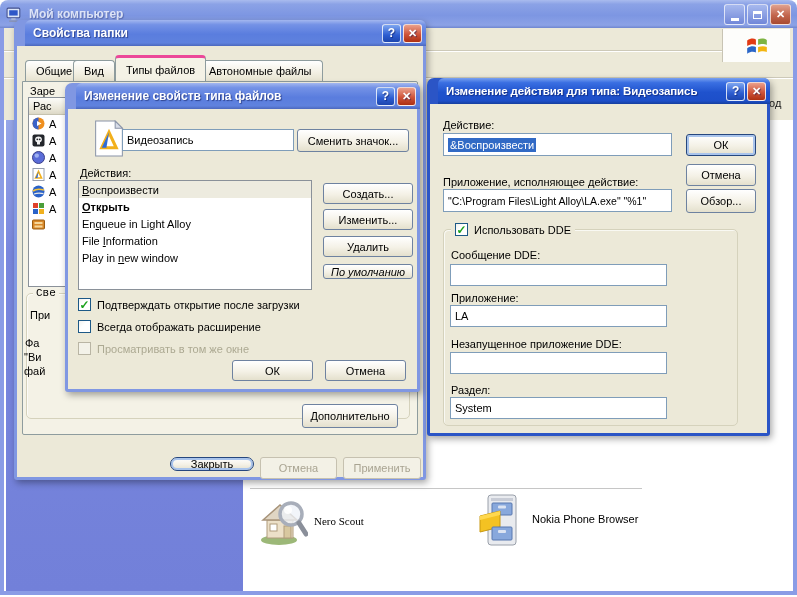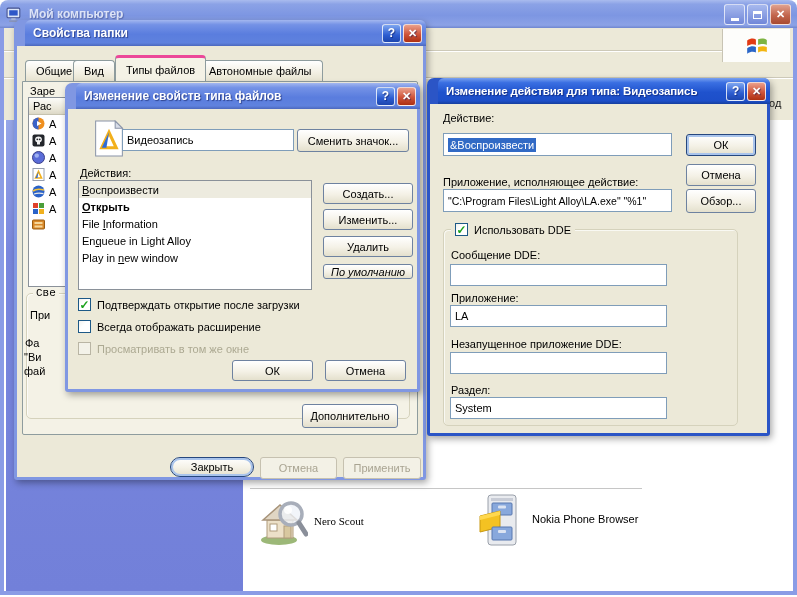--- a/index.html
+++ b/index.html
@@ -247,21 +247,21 @@
 
       <div class="groupbox over" style="left:9px;top:247px;width:384px;height:126px;"></div>
       <span class="group-label over" style="left:16px;top:241px;background:#f4f2e6;">Све</span>
       <span class="lbl over" style="left:13px;top:263px;">При</span>
       <span class="lbl over" style="left:8px;top:291px;">Фа</span>
       <span class="lbl over" style="left:7px;top:305px;">"Ви</span>
       <span class="lbl over" style="left:7px;top:319px;">фай</span>
 
       <div class="btn over" style="left:285px;top:358px;width:96px;height:24px;">Дополнительно</div>
 
-      <div class="btn default-focus" style="left:153px;top:411px;width:84px;height:20px;border-radius:10px;">Закрыть</div>
+      <div class="btn default-focus" style="left:153px;top:411px;width:84px;height:14px;border-radius:10px;">Закрыть</div>
       <div class="btn disabled" style="left:243px;top:411px;width:77px;height:22px;">Отмена</div>
       <div class="btn disabled" style="left:326px;top:411px;width:78px;height:22px;">Применить</div>
     </div>
   </div>
 
   <div class="xpwin dlg-inactive" style="left:65px;top:83px;width:355px;height:309px;z-index:20;">
     <div class="tbar">
       <span>Изменение свойств типа файлов</span>
       <span class="tspace"></span>
       <span class="tb help">?</span>
@@ -284,24 +284,24 @@
       <span class="lbl" style="left:12px;top:58px;">Действия:</span>
 
       <div class="listbox" style="left:10px;top:71px;width:234px;height:110px;">
         <div class="lrow rsel">
             <span><span></span><span class="u">В</span><span>оспроизвести</span></span>
           </div>
         <div class="lrow bold">
             <span><span></span><span class="u">О</span><span>ткрыть</span></span>
           </div>
         <div class="lrow">
+            <span><span>En</span><span class="u">q</span><span>ueue in Light Alloy</span></span>
+          </div>
+        <div class="lrow">
             <span><span>File </span><span class="u">I</span><span>nformation</span></span>
-          </div>
-        <div class="lrow">
-            <span><span>En</span><span class="u">q</span><span>ueue in Light Alloy</span></span>
           </div>
         <div class="lrow">
             <span><span>Play in </span><span class="u">n</span><span>ew window</span></span>
           </div>
       </div>
 
       <div class="btn" style="left:255px;top:74px;width:90px;height:21px;">Создать...</div>
       <div class="btn" style="left:255px;top:100px;width:90px;height:21px;">Изменить...</div>
       <div class="btn" style="left:255px;top:127px;width:90px;height:21px;">Удалить</div>
       <div class="btn" style="left:255px;top:155px;width:90px;height:15px;font-style:italic;">По умолчанию</div>
@@ -331,21 +331,21 @@
   </div>
 
   <div class="xpwin dlg-active" style="left:427px;top:78px;width:343px;height:358px;z-index:30;">
     <div class="tbar" style="font-size:11.5px;letter-spacing:-0.1px;">
       <span>Изменение действия для типа: Видеозапись</span>
       <span class="tspace"></span>
       <span class="tb help">?</span>
       <span class="tb close">✕</span>
     </div>
     <div class="body">
-      <span class="lbl" style="left:13px;top:8px;text-align:right;">Действие:</span>
+      <span class="lbl" style="left:13px;top:15px;text-align:right;">Действие:</span>
       <div class="input" style="left:13px;top:29px;width:229px;height:23px;">
         <span class="sel">&amp;Воспроизвести</span>
       </div>
       <div class="btn default-focus" style="left:256px;top:30px;width:70px;height:22px;">ОК</div>
       <div class="btn" style="left:256px;top:60px;width:70px;height:22px;">Отмена</div>
 
       <span class="lbl" style="left:13px;top:72px;">Приложение, исполняющее действие:</span>
       <div class="input" style="left:13px;top:85px;width:229px;height:23px;font-size:10.5px;">
         <span>"C:\Program Files\Light Alloy\LA.exe" "%1"</span>
       </div>

